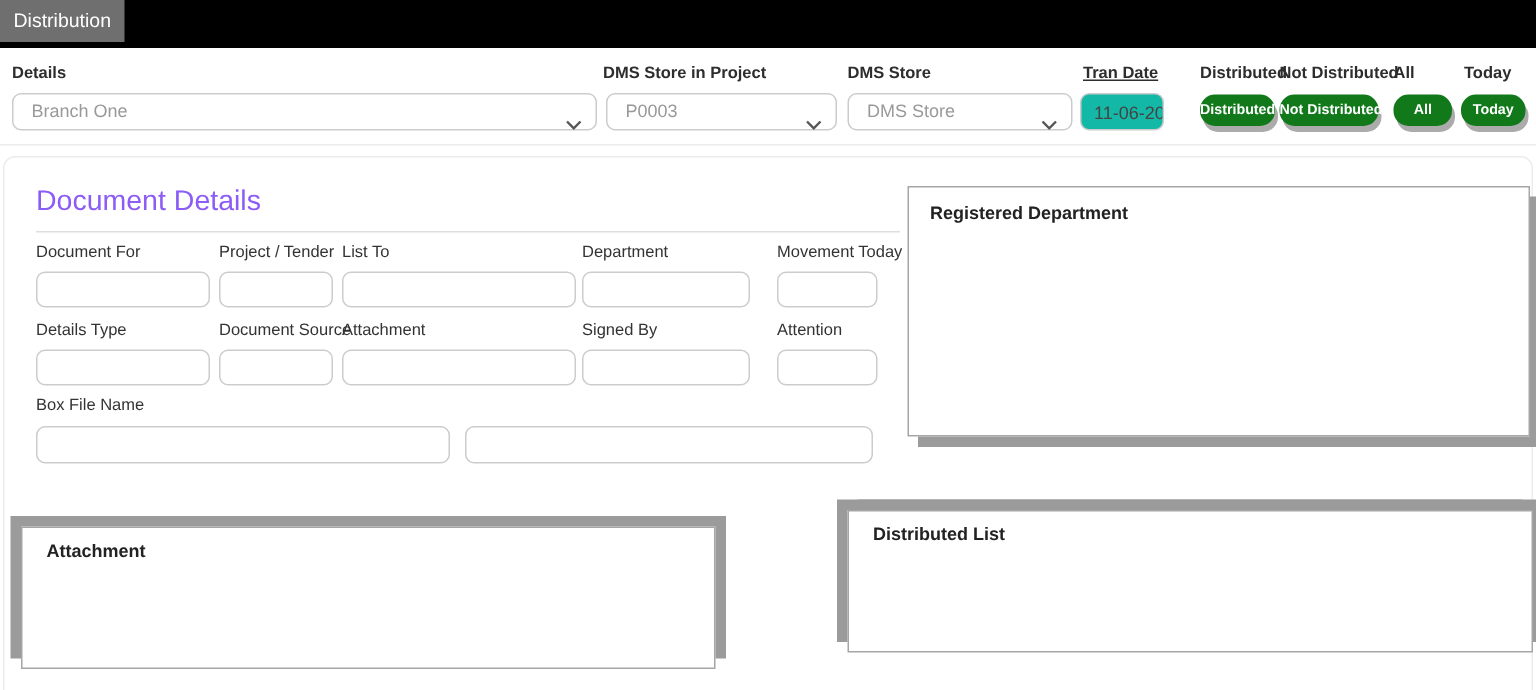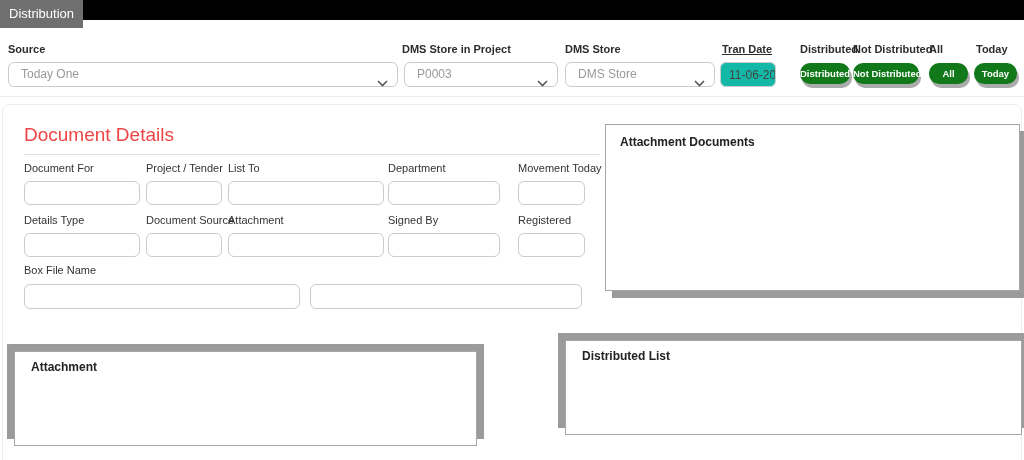--- a/index.html
+++ b/index.html
@@ -3,21 +3,21 @@
 <meta charset="utf-8">
 <style>
   * { box-sizing: border-box; margin: 0; padding: 0; }
   html,body { width:1024px; height:460px; }
   body {
     font-family: "Liberation Sans", sans-serif;
     background:#fff; color:#333;
     position:relative; overflow:hidden;
   }
   
-  .topbar { position:absolute; left:0; top:0; width:1024px; height:20px; background:#000; }
+  .topbar { position:absolute; left:0; top:0; width:1024px; height:32px; background:#000; }
   .tab {
     position:absolute; left:0; top:0; height:28px; width:83px;
     background:#6f6f6f; color:#fff; font-size:13px; line-height:28px;
     padding-left:9px; cursor:default;
   }
   
   .flabel { position:absolute; font-size:11px; font-weight:bold; color:#2d2d2d; white-space:nowrap; }
   .select {
     position:absolute; height:25px; background:#fff;
     border:1px solid #ccc; border-radius:6px;
@@ -36,21 +36,21 @@
     line-height:21px; text-align:center; white-space:nowrap;
     box-shadow:2px 4px 0 #ababab; cursor:pointer; padding:0;
     font-family:"Liberation Sans", sans-serif;
   }
   .filter-divider { position:absolute; left:0; top:96px; width:1024px; border-top:1px solid #ececec; }
   
   .main-card {
     position:absolute; left:2px; top:104px; width:1020px; height:600px;
     border:1px solid #ececec; border-radius:8px 8px 0 0; background:#fff;
   }
-  .dd-title { position:absolute; left:24px; top:124px; font-size:19px; color:#ef4444; }
+  .dd-title { position:absolute; left:24px; top:124px; font-size:19px; color:#8b5cf6; }
   .dd-divider { position:absolute; left:24px; top:154px; width:576px; border-top:1px solid #ddd; }
   .field { position:absolute; }
   .field .lab { font-size:11px; color:#333; white-space:nowrap; display:block; }
   .field input {
     display:block; margin-top:7px; height:24px; width:100%;
     border:1px solid #ccc; border-radius:6px; background:#fff; padding-left:8px;
     font-size:12px; color:#444; font-family:"Liberation Sans", sans-serif;
   }
   
   .c1 { left:24px;  width:116px; }
@@ -79,31 +79,31 @@
   .panel-bottom .ptitle { padding:8px 0 0 16px; }
 </style>
 </head>
 <body>
 
 <div class="topbar">
   <div class="tab">Distribution</div>
 </div>
 
 <div>
-  <span class="flabel" style="left:8px;   top:43px;">Source</span>
+  <span class="flabel" style="left:8px;   top:43px;">Details</span>
   <span class="flabel" style="left:402px; top:43px;">DMS Store in Project</span>
   <span class="flabel" style="left:565px; top:43px;">DMS Store</span>
   <span class="flabel" style="left:722px; top:43px;text-decoration:underline;">Tran Date</span>
   <span class="flabel" style="left:800px; top:43px;">Distributed</span>
   <span class="flabel" style="left:853px; top:43px;">Not Distributed</span>
   <span class="flabel" style="left:929px; top:43px;">All</span>
   <span class="flabel" style="left:976px; top:43px;">Today</span>
 
   <div class="select" style="left:8px; top:62px; width:390px;" role="combobox">
-    <span>Today One</span>
+    <span>Branch One</span>
     <span class="chev">
       <svg width="11" height="7" viewBox="0 0 11 7">
           <polyline points="1,1 5.5,5.5 10,1" fill="none" stroke="#555" stroke-width="1.6"></polyline>
         </svg>
     </span>
   </div>
 
   <div class="select" style="left:404px; top:62px; width:154px;" role="combobox">
     <span>P0003</span>
     <span class="chev">
@@ -168,30 +168,30 @@
 </div>
 <div class="field row2 c3">
   <span class="lab">Attachment</span>
   <input style="">
 </div>
 <div class="field row2 c4">
   <span class="lab">Signed By</span>
   <input style="">
 </div>
 <div class="field row2 c5">
-  <span class="lab">Registered</span>
+  <span class="lab">Attention</span>
   <input style="">
 </div>
 
 <span class="bfn-label">Box File Name</span>
 <input class="bfn-input" style="left: 24px; width: 276px;">
 <input class="bfn-input" style="left: 310px; width: 272px;">
 
 <div class="panel panel-registered">
-  <div class="ptitle">Attachment Documents</div>
+  <div class="ptitle">Registered Department</div>
 </div>
 
 <div class="panel panel-bottom panel-attachment">
   <div class="ptitle">Attachment</div>
 </div>
 
 <div class="panel panel-bottom panel-distlist">
   <div class="ptitle">Distributed List</div>
 </div>
 

